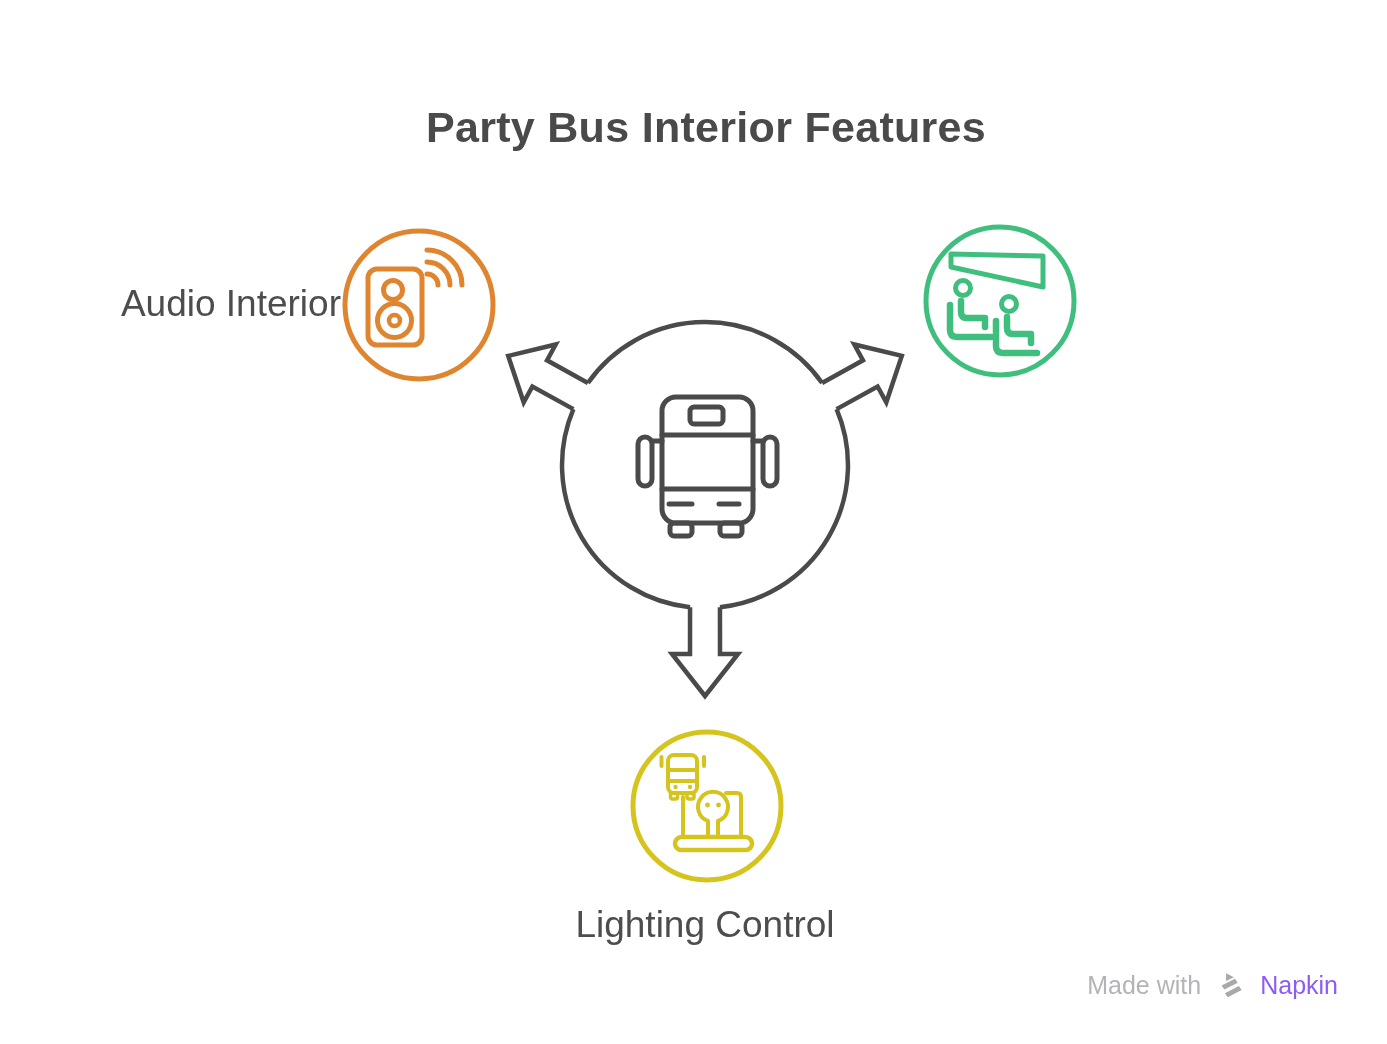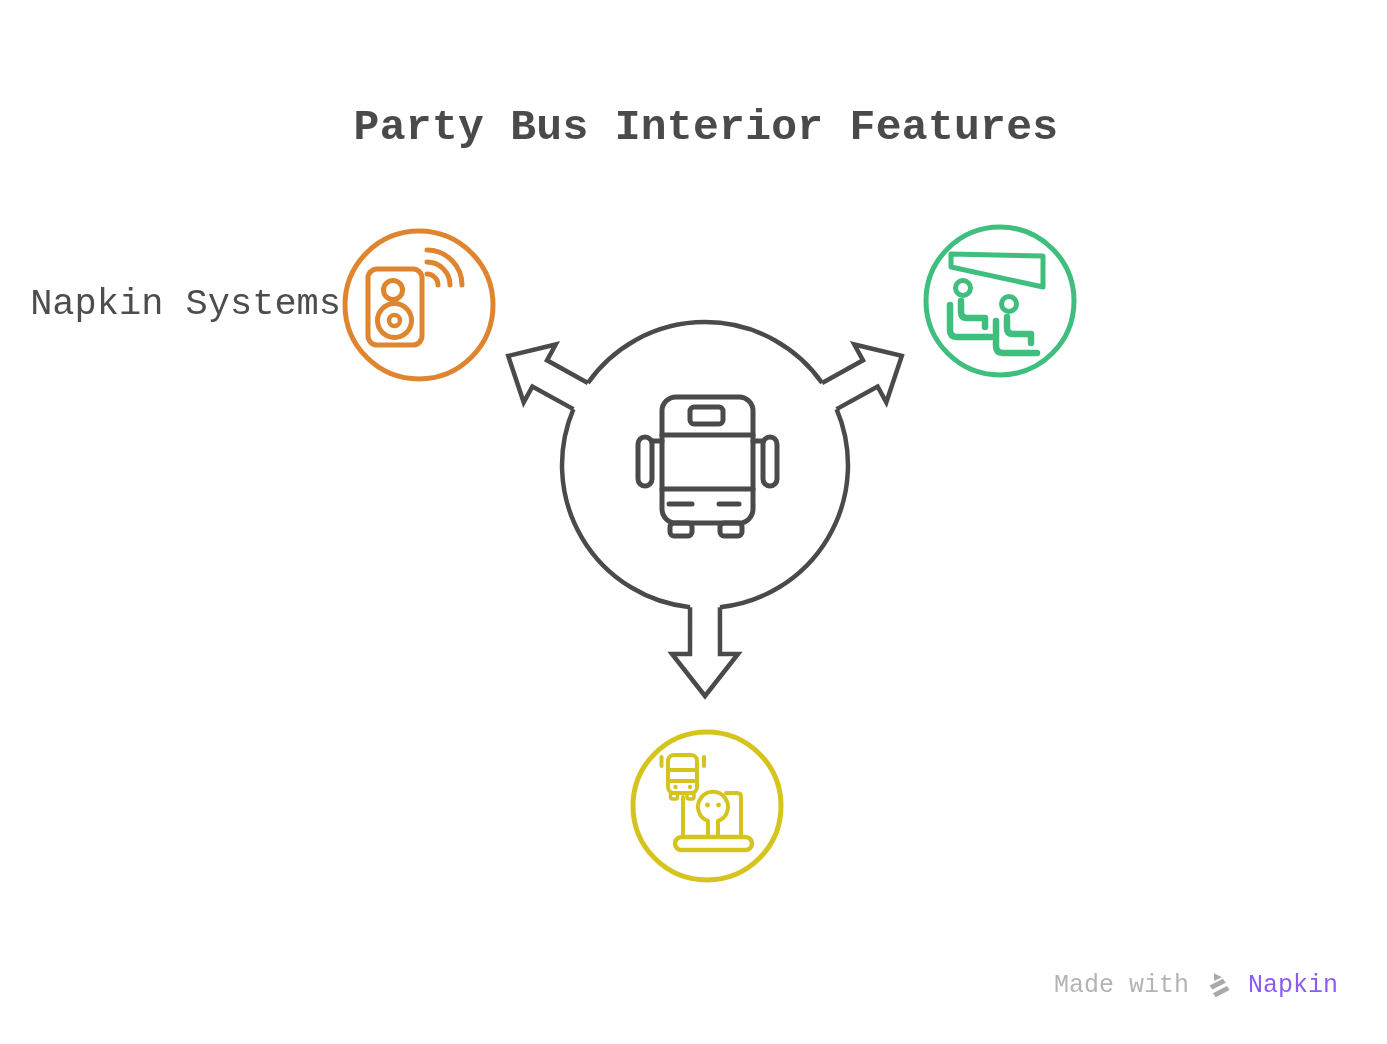--- a/index.html
+++ b/index.html
@@ -1,20 +1,20 @@
 <!DOCTYPE html>
 <html><head>
 <meta charset="utf-8">
 <style>
   html,body{margin:0;padding:0;background:#ffffff;}
   .canvas{
     position:relative;
     width:1387px;height:1044px;
     background:#ffffff;
-    font-family:Liberation Mono, monospace;
+    font-family:Liberation Sans, sans-serif;
     overflow:hidden;
   }
   .title{
     position:absolute;
     top:103px;left:706px;
     transform:translateX(-50%);
     white-space:nowrap;
     font-size:43px;font-weight:700;
     color:#4a4a4a;
     letter-spacing:.3px;
@@ -115,21 +115,22 @@
         <g stroke="none" fill="#D5C41E">
           <circle cx="675.5" cy="787" r="2.2"></circle>
           <circle cx="690" cy="787" r="2.2"></circle>
           <circle cx="707.5" cy="805" r="2.4"></circle>
           <circle cx="718.5" cy="805" r="2.4"></circle>
         </g>
       </g>
     </g>
   </svg>
 
-  <div class="node-label label-audio">Napkin Systems</div>
+  <div class="node-label label-audio">Audio Interior</div>
+  <div class="node-label label-lighting">Lighting Control</div>
 
   <div class="watermark">
     <span>Made with</span>
     <svg width="27" height="29" viewBox="0 0 24 26">
       <g fill="#a9a9ad">
         <path d="M8 2 L15 5.5 L8 9 Z"></path>
         <path d="M4 13 L16 7 L18.5 10.5 L6.5 16.5 Z"></path>
         <path d="M7 20 L19.5 13.5 L22 17 L9.5 23.5 Z"></path>
       </g>
     </svg>

